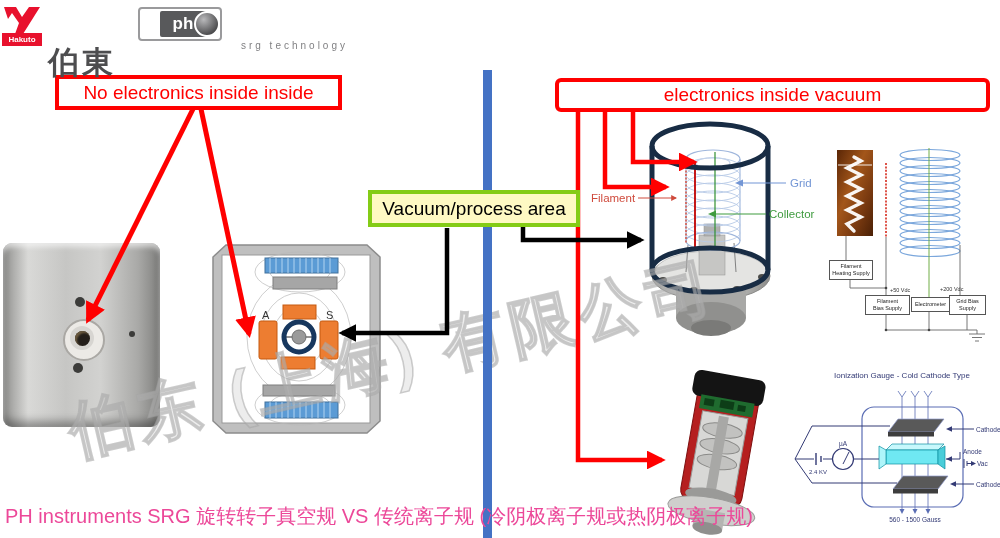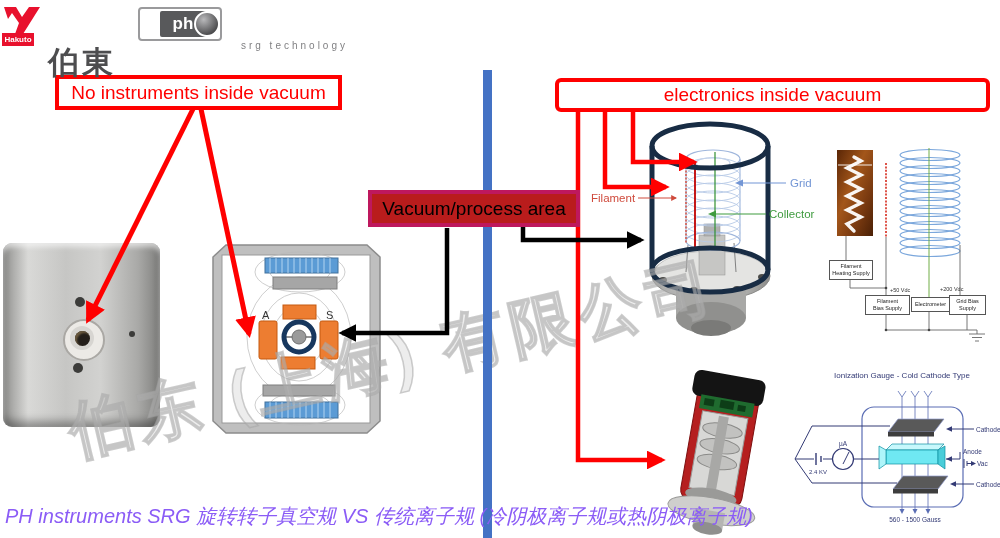--- a/index.html
+++ b/index.html
@@ -1,38 +1,38 @@
 <!DOCTYPE html>
 <html><head>
 <meta charset="utf-8">
 <style>
   html,body{margin:0;padding:0;background:#fff;}
   #canvas{position:relative;width:1000px;height:538px;background:#fff;overflow:hidden;
           font-family:"Liberation Sans",sans-serif;}
   .abs{position:absolute;}
   
   #hakuto-mark{left:2px;top:5px;width:40px;height:30px;z-index:6;}
-  #hakuto-wordbox{left:2px;top:33px;width:32px;height:13px;background:#e8112d;color:#fff;
+  #hakuto-wordbox{left:2px;top:33px;width:40px;height:13px;background:#e8112d;color:#fff;
       font-size:8px;font-weight:bold;text-align:center;line-height:13px;z-index:6;}
   #hakuto-cjk{left:48px;top:3px;font-size:31px;font-weight:bold;color:#4d4d4f;letter-spacing:3px;z-index:6;margin-top:39px;}
   #ph-logo{left:138px;top:7px;height:30px;border:2px solid #9a9a9c;border-radius:4px;background:#fff;
       display:flex;align-items:center;z-index:6;}
   #ph-box{width:46px;height:26px;margin:2px 0 2px 20px;background:#58595b;color:#fff;font-size:17px;
       font-weight:bold;display:flex;align-items:center;justify-content:center;border-radius:2px;}
   #ph-circle{width:22px;height:22px;border-radius:50%;margin-left:-12px;border:2px solid #fff;
       background:radial-gradient(circle at 35% 30%,#b9b9bb,#515153 70%,#2f2f31);}
   #ph-name{color:#58595b;font-size:18px;padding:0 9px 0 6px;letter-spacing:.5px;}
   #srg-tech{left:214px;top:40px;width:134px;text-align:right;font-size:10px;color:#808083;
       letter-spacing:3px;z-index:6;}
   
   .red-box{border:4px solid #ff0000;color:#ff0000;background:#fff;display:flex;align-items:center;
       justify-content:center;z-index:5;}
   #no-elec-box{left:55px;top:75px;width:279px;height:27px;font-size:19px;}
   #elec-box{left:555px;top:78px;width:427px;height:26px;font-size:19px;border-radius:6px;}
-  #vac-box{left:368px;top:190px;width:204px;height:29px;border:4px solid #be185d;background:#b91c1c;
+  #vac-box{left:368px;top:190px;width:204px;height:29px;border:4px solid #84cc16;background:#fef9c3;
       color:#000;font-size:19px;display:flex;align-items:center;justify-content:center;z-index:5;}
   
   #divider{left:483px;top:70px;width:9px;height:468px;background:#4472c4;z-index:3;}
   
   #srg-head{left:3px;top:243px;width:157px;height:184px;border-radius:9px;z-index:2;
       background:linear-gradient(90deg,#8f8f8d,#d9d9d7 16%,#c6c6c4 40%,#d2d2d0 62%,#a9a9a7 86%,#7f7f7d);
       box-shadow:inset 0 4px 5px rgba(255,255,255,.6), inset 0 -6px 8px rgba(0,0,0,.35);}
   .port-outer{left:60px;top:76px;width:38px;height:38px;border-radius:50%;background:#eceae6;
       border:2px solid #aaa8a4;}
   .port-mid{left:67px;top:83px;width:24px;height:24px;border-radius:50%;background:#d7d5d1;}
@@ -45,21 +45,21 @@
       -webkit-text-stroke:1.5px rgba(165,165,165,0.55);font-weight:bold;}
   
   .supply-box{border:1px solid #555;background:#fff;color:#222;font-size:5.5px;line-height:1.2;
       display:flex;align-items:center;justify-content:center;text-align:center;
       white-space:pre-line;z-index:5;}
   #box-fhs{left:829px;top:260px;width:42px;height:18px;}
   #box-fbs{left:865px;top:295px;width:43px;height:18px;}
   #box-em {left:911px;top:297px;width:37px;height:13px;}
   #box-gbs{left:949px;top:295px;width:35px;height:18px;}
   
-  #caption{left:5px;top:503px;width:760px;font-size:20px;color:#8b5cf6;z-index:5;font-style:italic;}
+  #caption{left:5px;top:503px;width:760px;font-size:20px;color:#ec4899;z-index:5;}
   svg{position:absolute;left:0;top:0;}
   #art{z-index:2;} #arrows{z-index:4;}
   text{font-family:"Liberation Sans",sans-serif;}
 </style>
 </head>
 <body>
 
 <div id="canvas">
 
   <svg id="hakuto-mark" class="abs" width="40" height="30" viewBox="0 0 40 30">
@@ -330,21 +330,21 @@
     <polygon points="735,183 743,179.5 743,186.5" fill="#7396d5"></polygon>
     <line x1="742" y1="183" x2="786" y2="183" stroke="#7396d5" stroke-width="1.2"></line>
     <text x="790" y="187" font-size="11.5" fill="#7396d5">Grid</text>
     <polygon points="708,214 716,210.5 716,217.5" fill="#3f9b3f"></polygon>
     <line x1="715" y1="214" x2="766" y2="214" stroke="#3f9b3f" stroke-width="1.2"></line>
     <text x="769" y="218" font-size="11.5" fill="#3f9b3f">Collector</text>
   </svg>
 
   <div id="divider" class="abs"></div>
 
-  <div id="no-elec-box" class="abs red-box">No instruments inside vacuum</div>
+  <div id="no-elec-box" class="abs red-box">No electronics inside inside</div>
   <div id="vac-box" class="abs">Vacuum/process area</div>
   <div id="elec-box" class="abs red-box">electronics inside vacuum</div>
 
   <div id="box-fhs" class="abs supply-box">Filament
 Heating Supply</div>
   <div id="box-fbs" class="abs supply-box">Filament
 Bias Supply</div>
   <div id="box-em" class="abs supply-box">Electrometer</div>
   <div id="box-gbs" class="abs supply-box">Grid Bias
 Supply</div>

